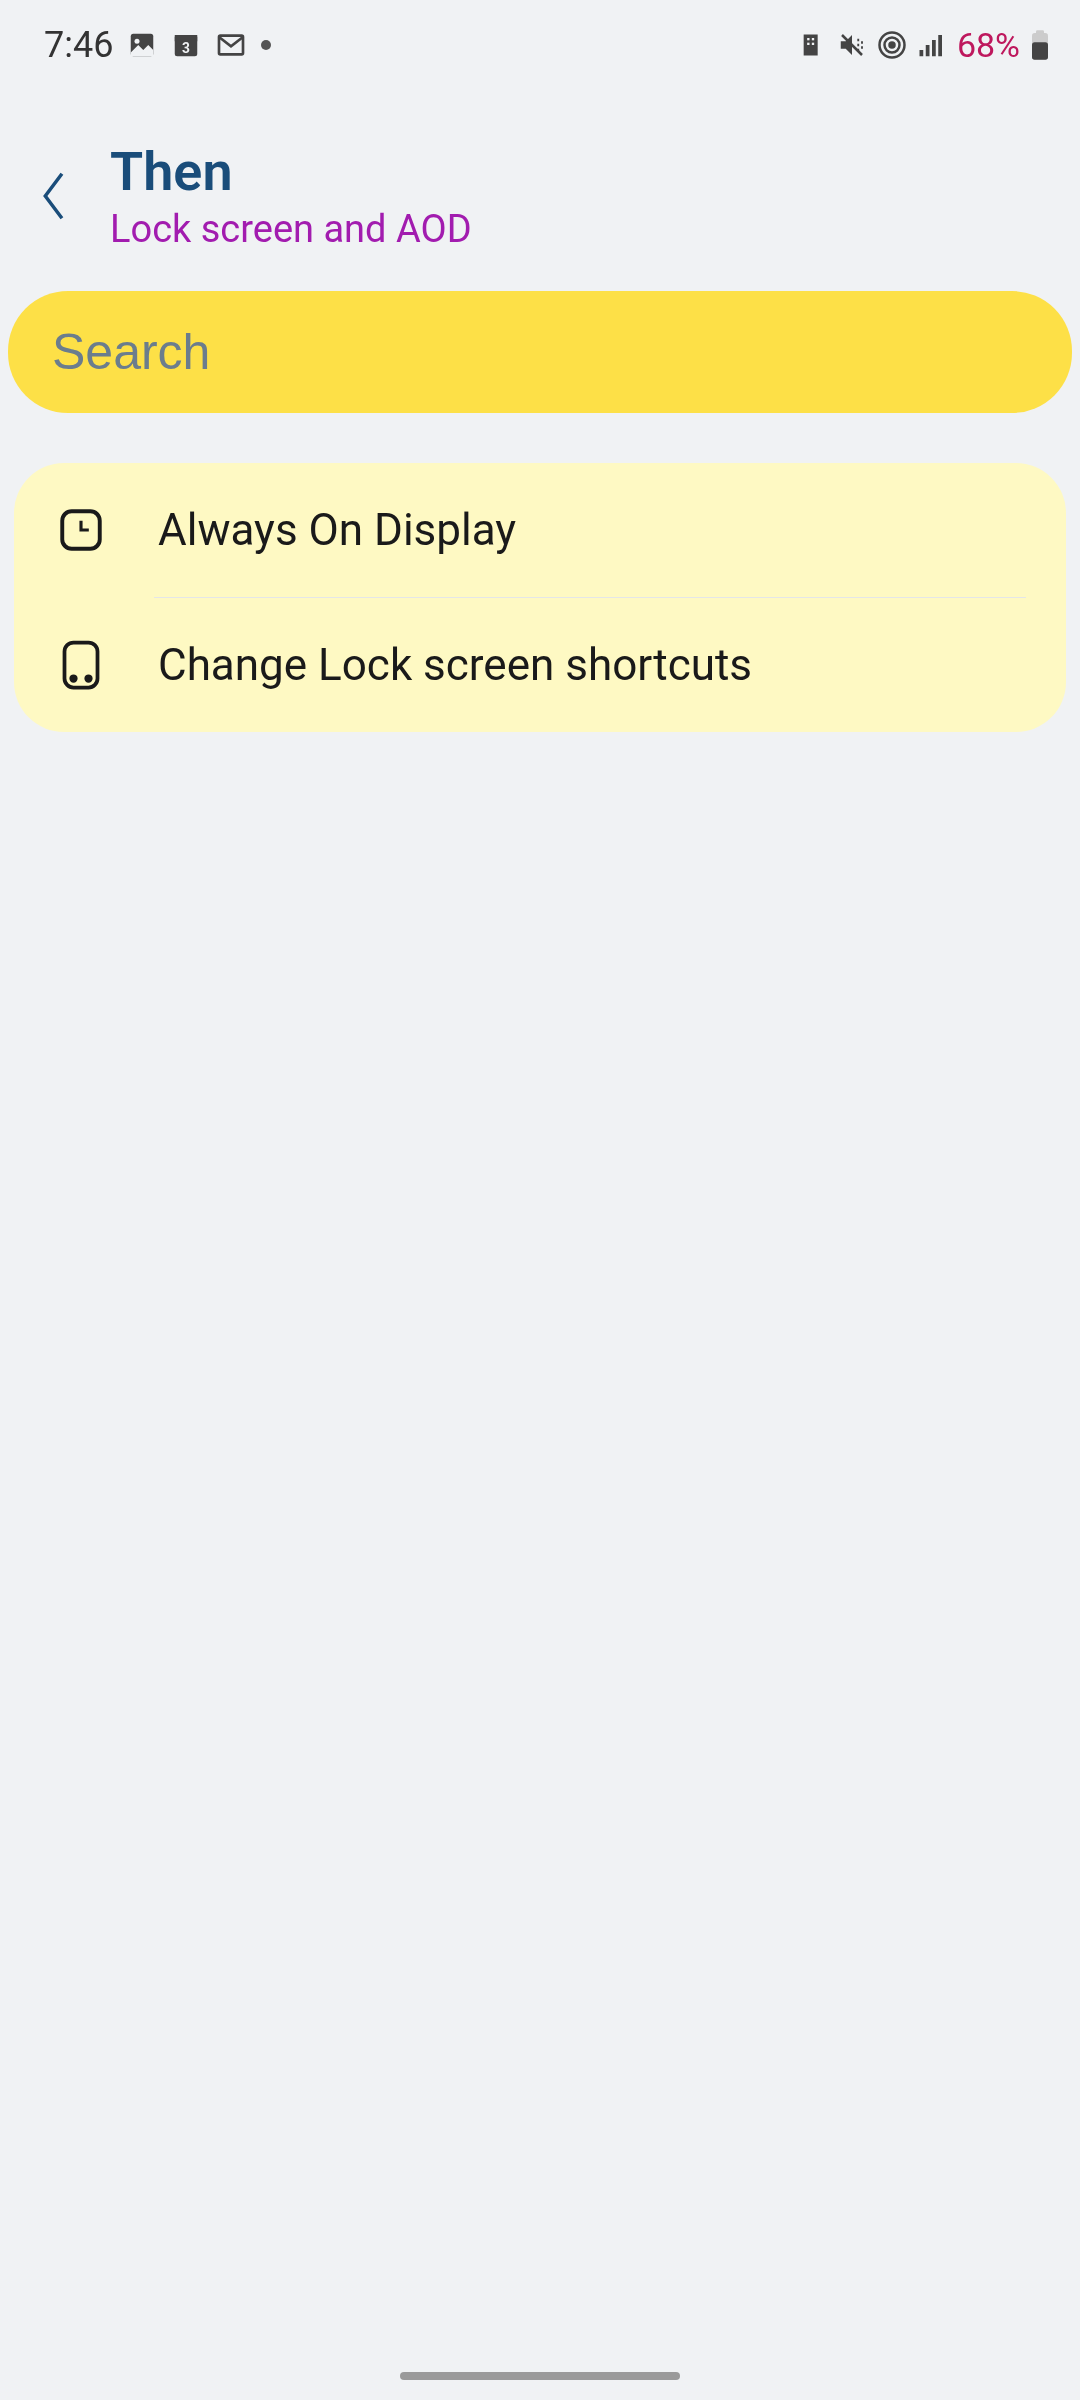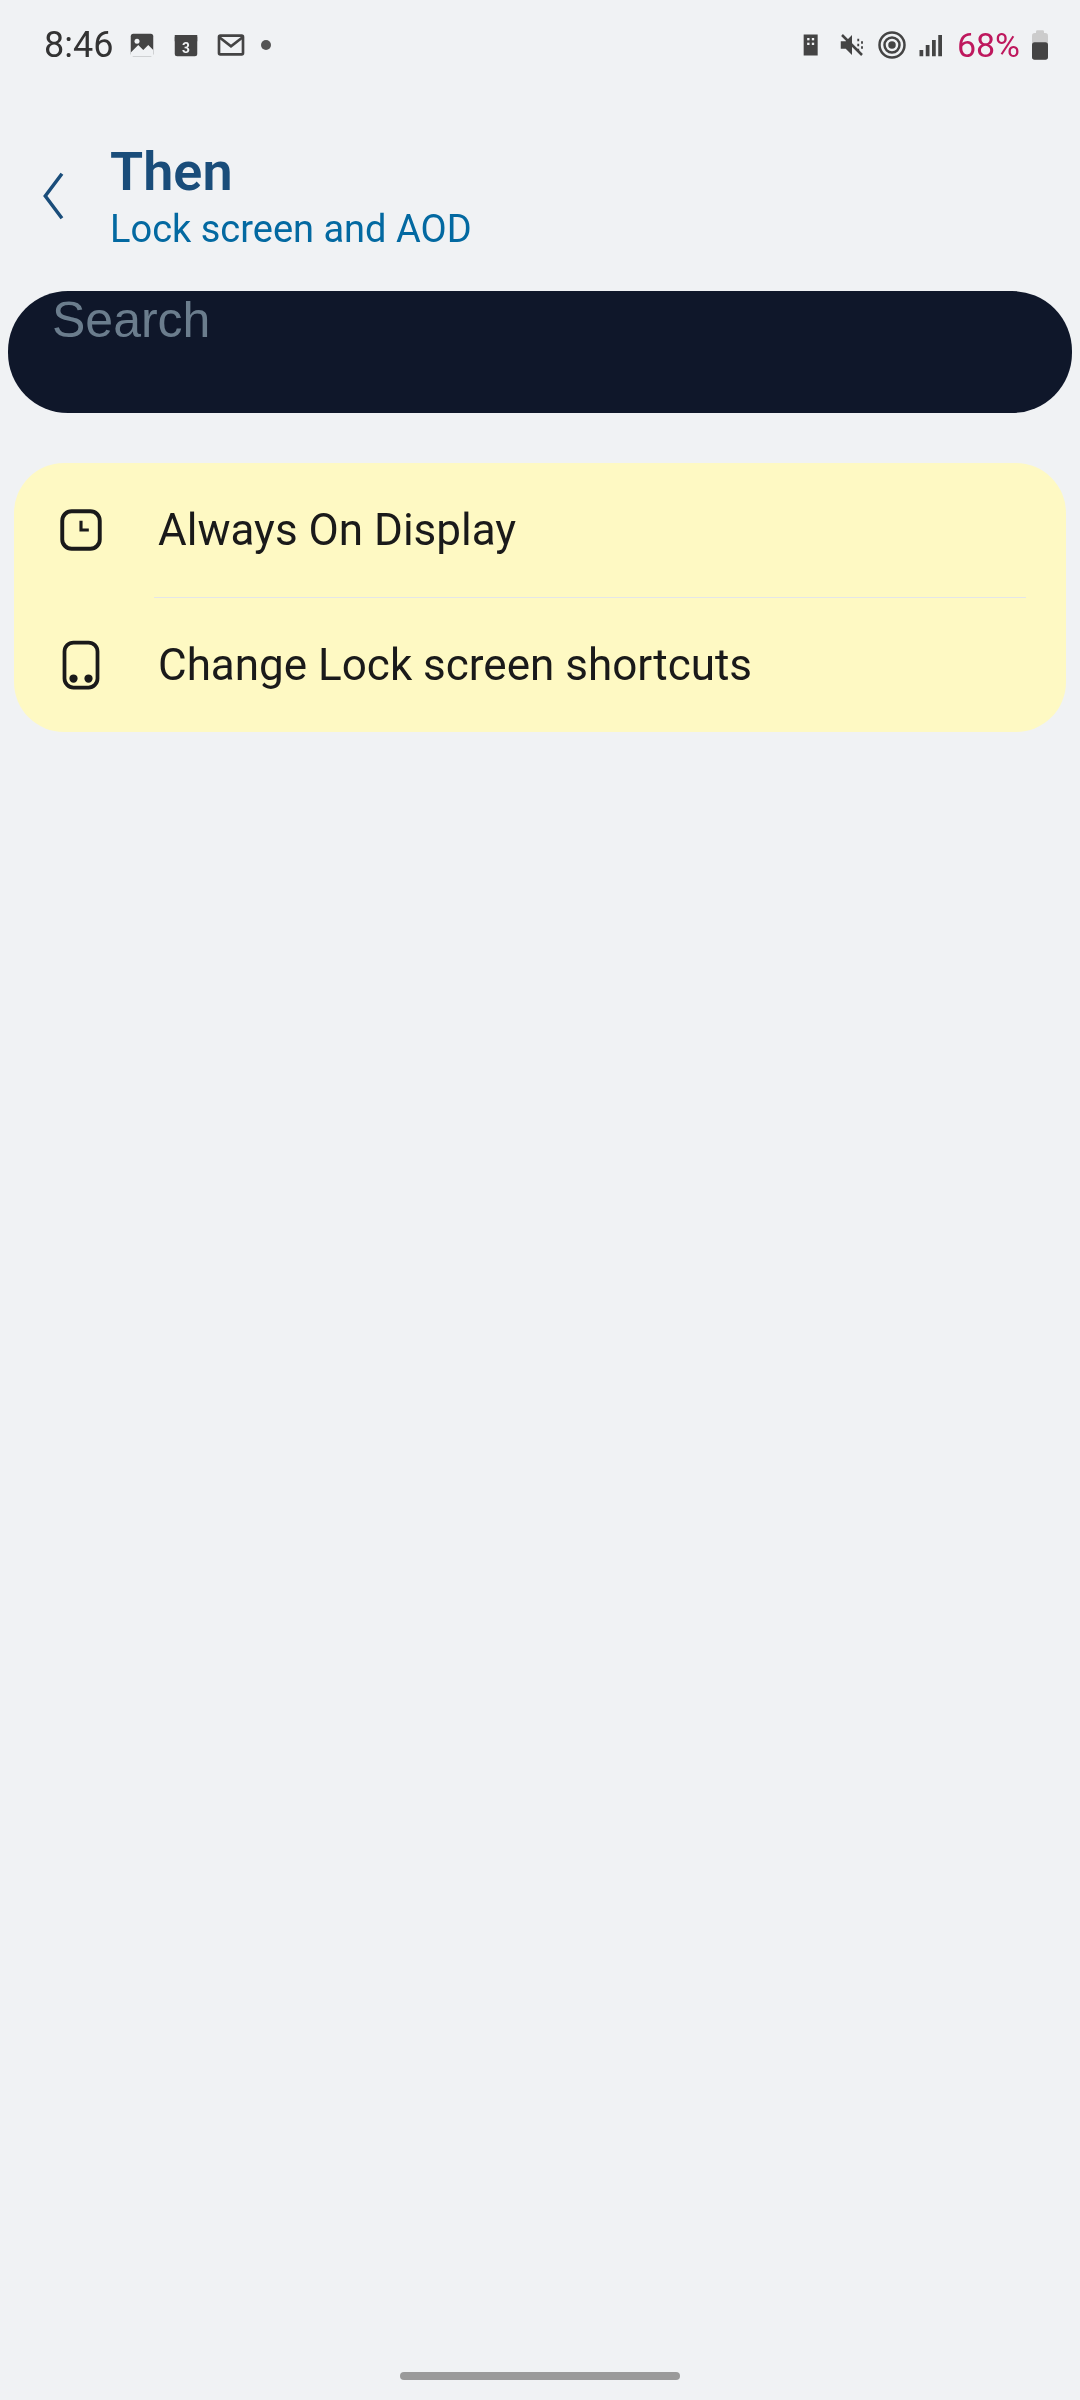--- a/index.html
+++ b/index.html
@@ -67,29 +67,29 @@
       gap: 4px;
     }
     .header-title {
       font-size: 54px;
       font-weight: 600;
       color: #1a4d7a;
     }
     .header-subtitle {
       font-size: 38px;
       font-weight: 400;
-      color: #0369a1;
+      color: #a21caf;
     }
     .search-bar {
       margin: 0 8px;
       height: 122px;
-      background: #0f172a;
+      background: #fde047;
       border-radius: 60px;
       display: flex;
-      align-items: flex-start;
+      align-items: center;
       padding: 0 44px;
     }
     .search-input {
       border: none;
       background: transparent;
       font-size: 50px;
       color: #6b7d8d;
       outline: none;
       width: 100%;
     }
@@ -142,21 +142,21 @@
       height: 10px;
       border-radius: 50%;
       background: #555;
     }
   </style>
 </head>
 <body>
 
 <div class="status-bar">
   <div class="status-left">
-    <span class="status-time">8:46</span>
+    <span class="status-time">7:46</span>
     <span class="status-icon">
       <svg width="30" height="30" viewBox="0 0 24 24" fill="#444">
           <rect x="3" y="3" width="18" height="18" rx="2"></rect>
           <circle cx="8" cy="9" r="2" fill="#f0f2f4"></circle>
           <path d="M3 18 L9 12 L13 16 L17 12 L21 16 V21 H3 Z" fill="#f0f2f4"></path>
         </svg>
     </span>
     <span class="status-icon">
       <svg width="30" height="30" viewBox="0 0 24 24" fill="#444">
           <rect x="3" y="4" width="18" height="17" rx="2"></rect>

